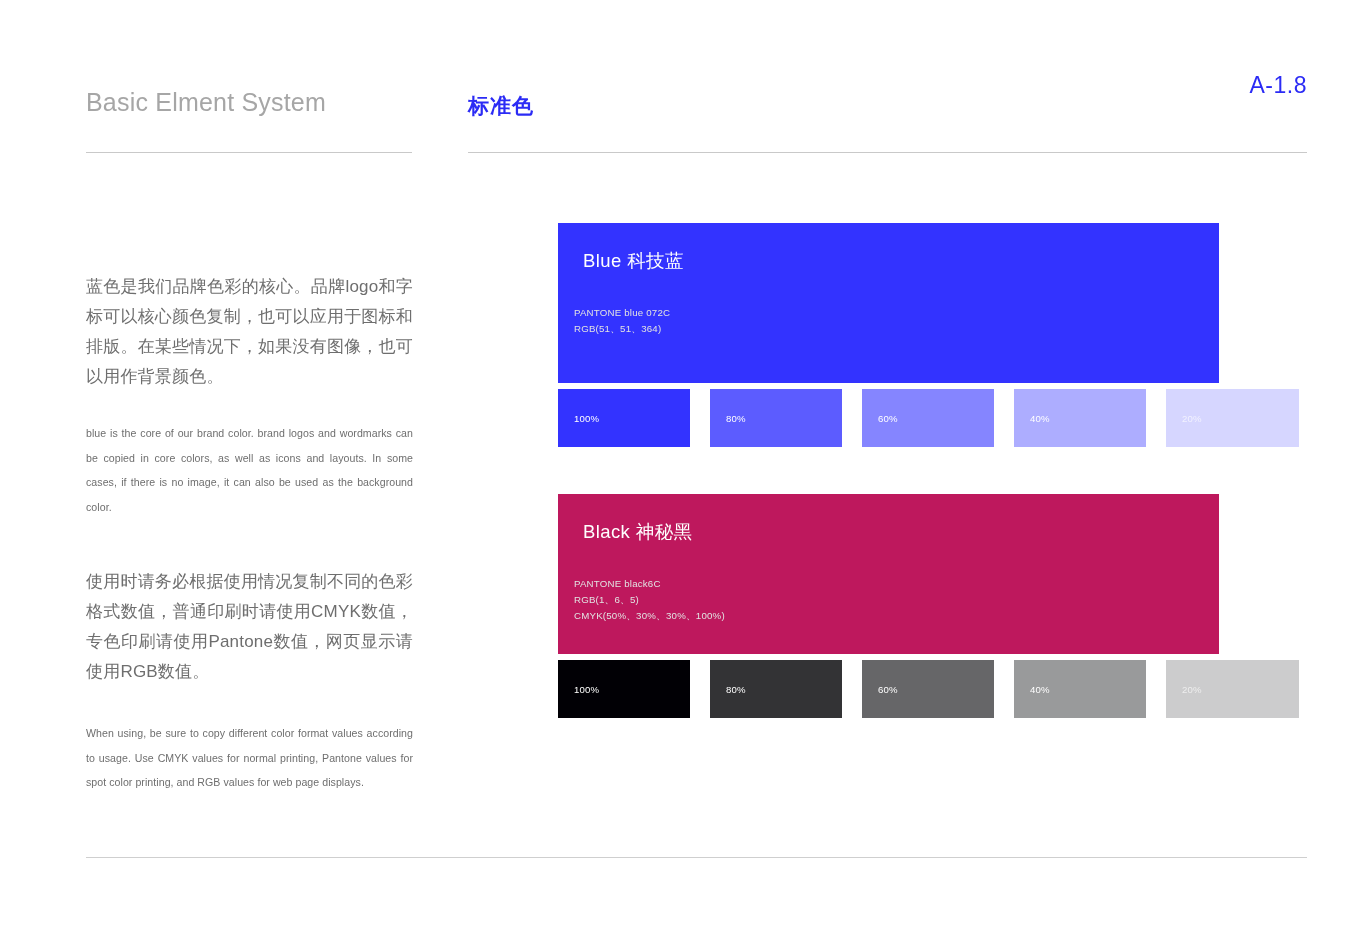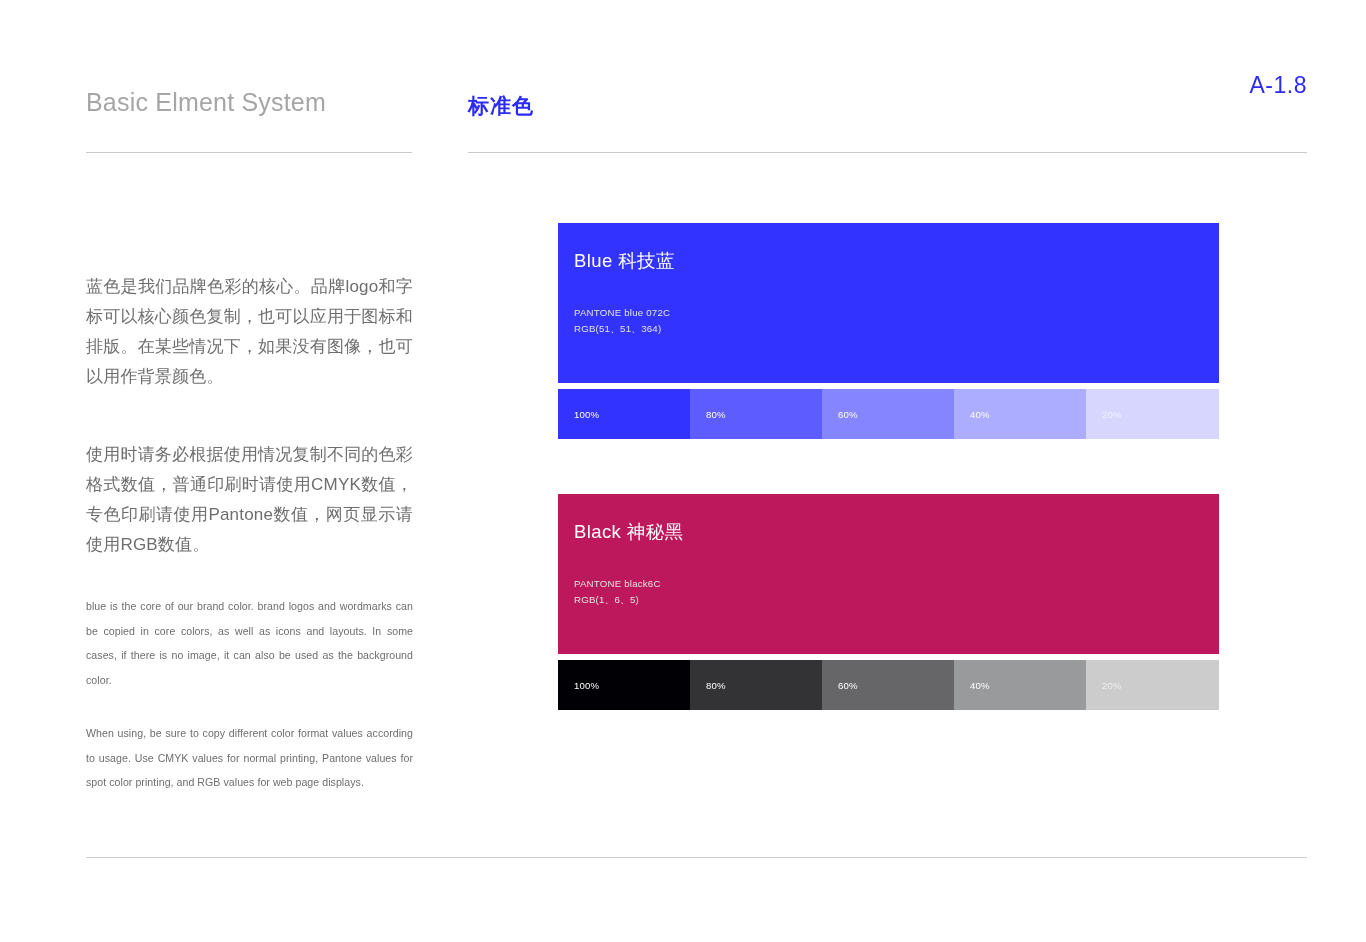--- a/index.html
+++ b/index.html
@@ -103,36 +103,37 @@
     height: 160px;
     position: relative;
     box-sizing: border-box;
     padding: 25px 0 0 16px;
   }
   .swatch-title {
     font-size: 18.5px;
     font-weight: 400;
     color: #ffffff;
     letter-spacing: 0.4px;
-    margin: 0 0 11px 0;
+    margin: 0 0 11px 9px;
     white-space: nowrap;
   }
   .swatch-specs {
     font-size: 9.7px;
     line-height: 16.2px;
     color: #e2e2e2;
     letter-spacing: 0.2px;
     margin-top: 32px;
   }
   .swatch-specs div { white-space: nowrap; }
 
   .tint-row {
     display: flex;
-    height: 50px;
+    height: 58px;
     margin-top: 6px;
+    gap: 20px;
   }
   .tint {
     position: relative;
     box-sizing: border-box;
     display: flex;
     align-items: center;
     padding-left: 16px;
   }
   .tint-label {
     font-size: 9.6px;
@@ -158,22 +159,22 @@
 <div class="header-rule-left"></div>
 
 <div class="header-center-title" style="color: rgb(43, 43, 245);">标准色</div>
 
 <div class="header-code" style="color: rgb(43, 43, 245);">A-1.8</div>
 
 <div class="header-rule-right"></div>
 
 <div class="text-col">
   <p class="para para-cn">蓝色是我们品牌色彩的核心。品牌logo和字标可以核心颜色复制，也可以应用于图标和排版。在某些情况下，如果没有图像，也可以用作背景颜色。</p>
+  <p class="para para-en first">blue is the core of our brand color. brand logos and wordmarks can be copied in core colors, as well as icons and layouts. In some cases, if there is no image, it can also be used as the background color.</p>
   <p class="para para-cn second">使用时请务必根据使用情况复制不同的色彩格式数值，普通印刷时请使用CMYK数值，专色印刷请使用Pantone数值，网页显示请使用RGB数值。</p>
-  <p class="para para-en first">blue is the core of our brand color. brand logos and wordmarks can be copied in core colors, as well as icons and layouts. In some cases, if there is no image, it can also be used as the background color.</p>
   <p class="para para-en">When using, be sure to copy different color format values according to usage. Use CMYK values for normal printing, Pantone values for spot color printing, and RGB values for web page displays.</p>
 </div>
 
 <div class="swatch-group blue">
   <div class="swatch-main" style="background: rgb(51, 51, 255);">
     <div class="swatch-title">Blue 科技蓝</div>
     <div class="swatch-specs">
       <div>PANTONE blue 072C</div>
       <div>RGB(51、51、364)</div>
     </div>
@@ -196,20 +197,21 @@
     </div>
   </div>
 </div>
 
 <div class="swatch-group black">
   <div class="swatch-main" style="background: #be185d;">
     <div class="swatch-title">Black 神秘黑</div>
     <div class="swatch-specs">
       <div>PANTONE black6C</div>
       <div>RGB(1、6、5)</div>
+      <div>CMYK(50%、30%、30%、100%)</div>
     </div>
   </div>
   <div class="tint-row">
     <div class="tint" style="background: rgb(1, 0, 5); width: 132px; flex: 0 0 132px;">
       <span class="tint-label" style="color: rgb(255, 255, 255);">100%</span>
     </div>
     <div class="tint" style="background: rgb(51, 51, 53); width: 132px; flex: 0 0 132px;">
       <span class="tint-label" style="color: rgb(255, 255, 255);">80%</span>
     </div>
     <div class="tint" style="background: rgb(102, 102, 104); width: 132px; flex: 0 0 132px;">

